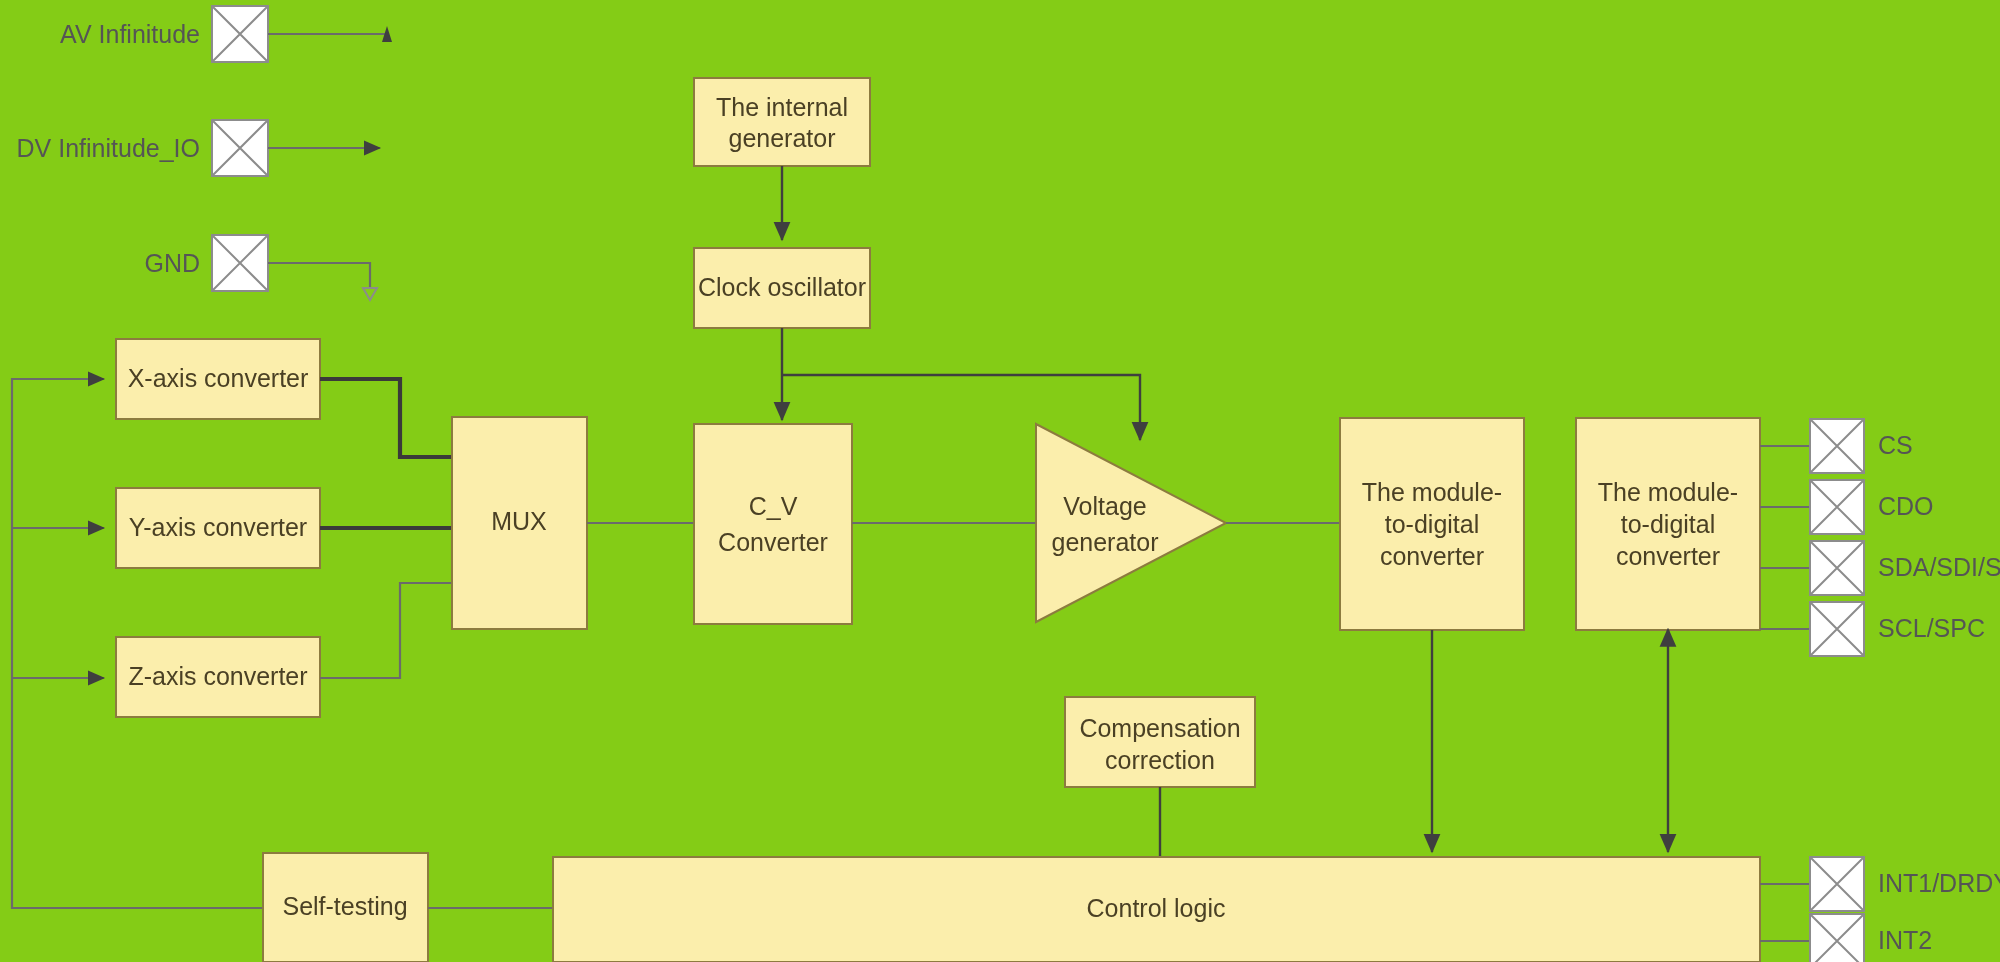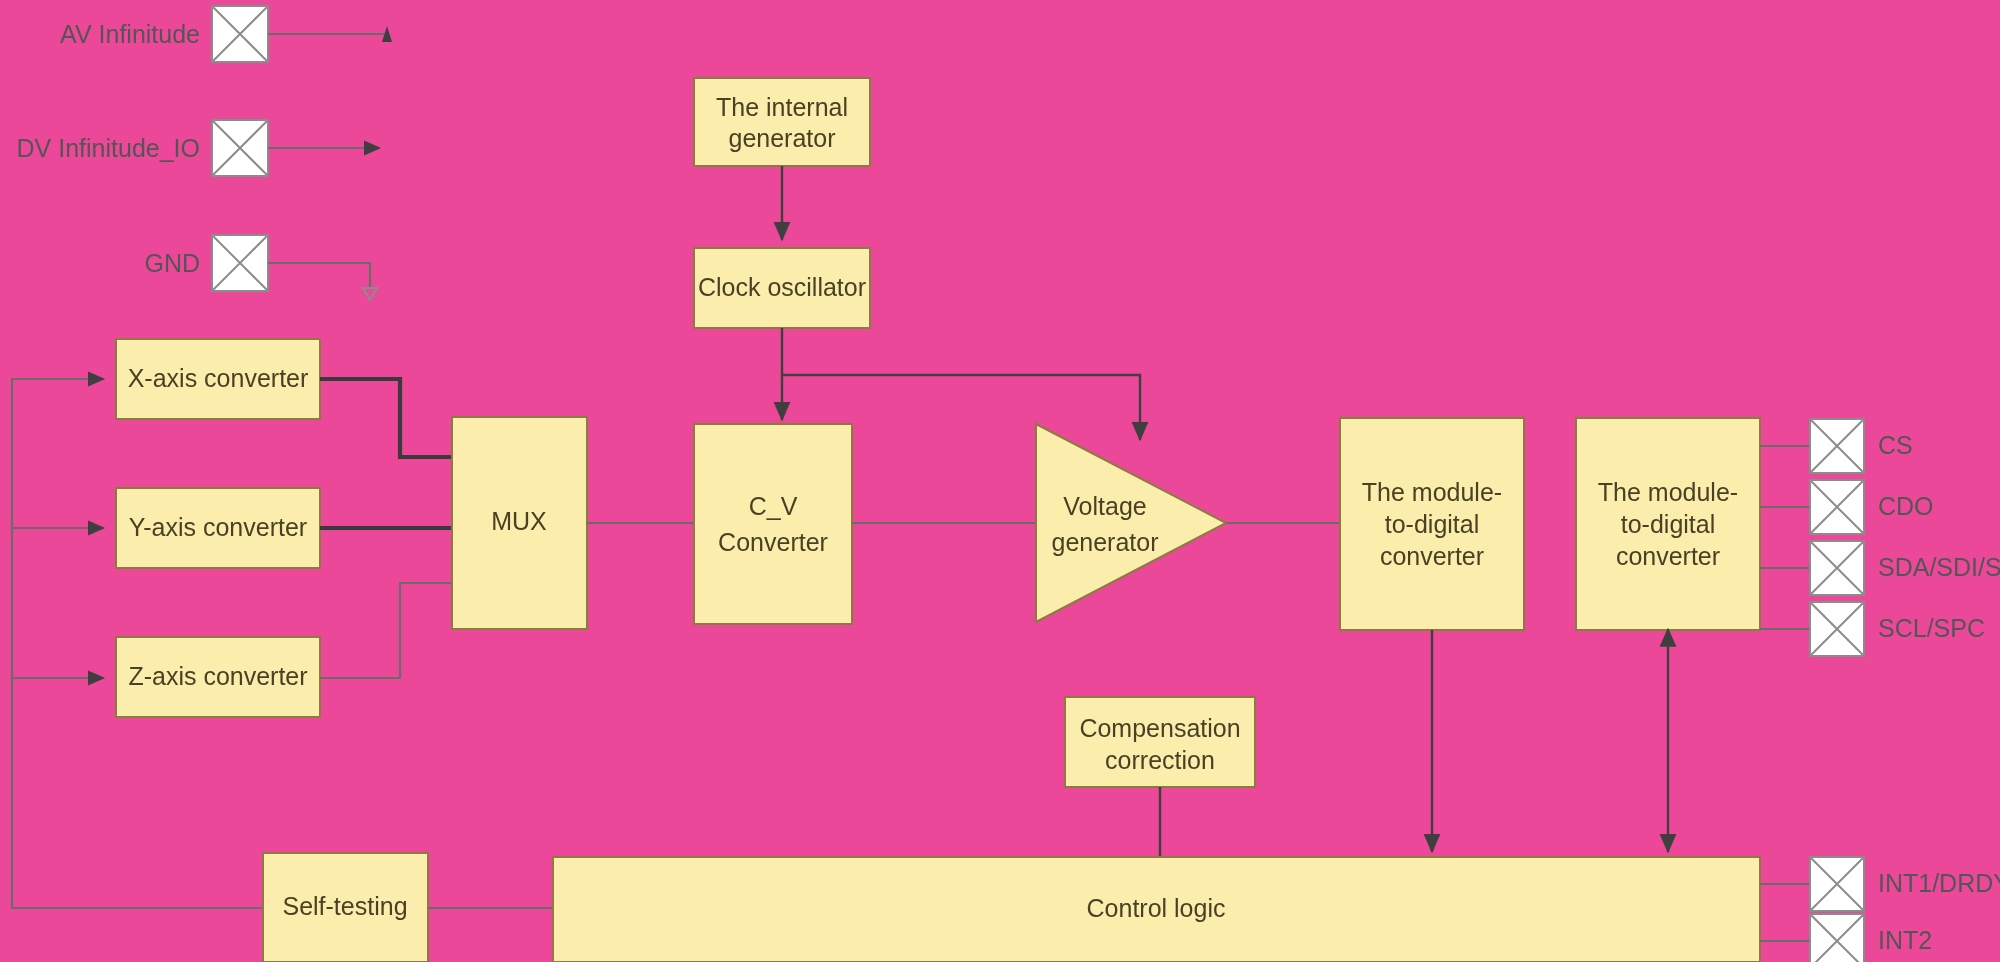--- a/index.html
+++ b/index.html
@@ -10,21 +10,21 @@
   body {
     width: 2000px;
     height: 962px;
     font-family: "Liberation Sans", sans-serif;
     overflow: hidden;
   }
   #diagram-root {
     position: relative;
     width: 2000px;
     height: 962px;
-    background: #ec4899;
+    background: #84cc16;
   }
   svg#diagram-svg {
     position: absolute;
     top: 0;
     left: 0;
     width: 2000px;
     height: 962px;
     display: block;
   }
   .blk-rect {

